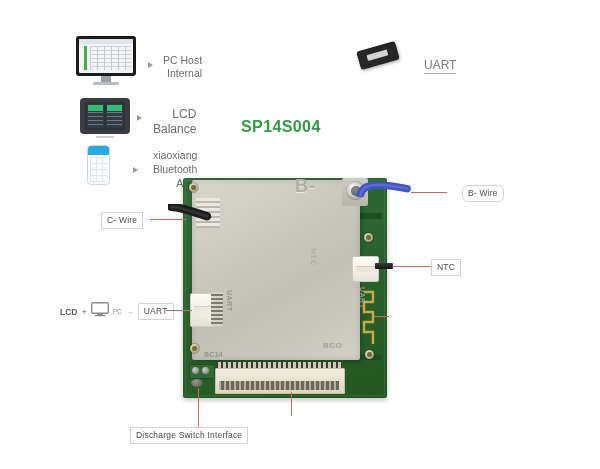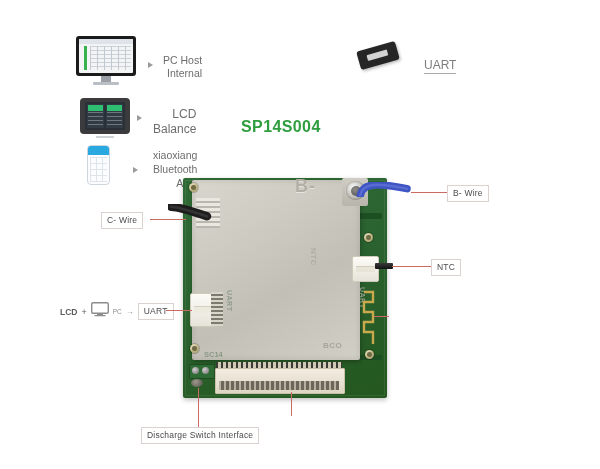--- a/index.html
+++ b/index.html
@@ -382,31 +382,31 @@
   <div class="disch-pads">
     <i style="left:2px"></i>
       <i style="left:12px"></i>
   </div>
   <div class="disch-hole"></div>
 
   <div class="leader" style="left:150px;top:219px;width:36px;"></div>
   <div class="lbl-box" style="left:101px;top:212px;">C- Wire</div>
 
   <div class="leader" style="left:411px;top:192px;width:36px;"></div>
-  <div class="lbl-box" style="left:447px;top:185px;">B- Wire</div>
+  <div class="lbl-box" style="left:462px;top:185px;border-radius:6px;">B- Wire</div>
 
   <div class="leader" style="left:392px;top:266px;width:39px;"></div>
   <div class="lbl-box" style="left:431px;top:259px;">NTC</div>
 
   <div class="leader" style="left:374px;top:316px;width:15px;"></div>
 
   <div class="leader-v" style="left:291px;top:392px;height:24px;"></div>
 
   <div class="leader-v" style="left:198px;top:388px;height:40px;"></div>
-  <div class="lbl-box" style="left:141px;top:427px;">Discharge Switch Interface</div>
+  <div class="lbl-box" style="left:130px;top:427px;">Discharge Switch Interface</div>
 
   <div style="position:absolute;left:60px;top:302px;display:flex;align-items:center;gap:4px;">
     <span style="font-size:8.5px;color:#5d5d5d;font-weight:bold;">LCD</span>
     <span style="font-size:9px;color:#5d5d5d;">+</span>
     <span style="display:inline-block;">
       <svg width="18" height="15" viewBox="0 0 18 15">
         <rect x="0.7" y="0.7" width="16.6" height="10.6" rx="1.4" fill="none" stroke="#8c8c8c" stroke-width="1.4"></rect>
         <rect x="6" y="11.6" width="6" height="1.6" fill="#8c8c8c"></rect>
         <rect x="3.4" y="13" width="11.2" height="1.3" rx="0.6" fill="#8c8c8c"></rect>
       </svg>

